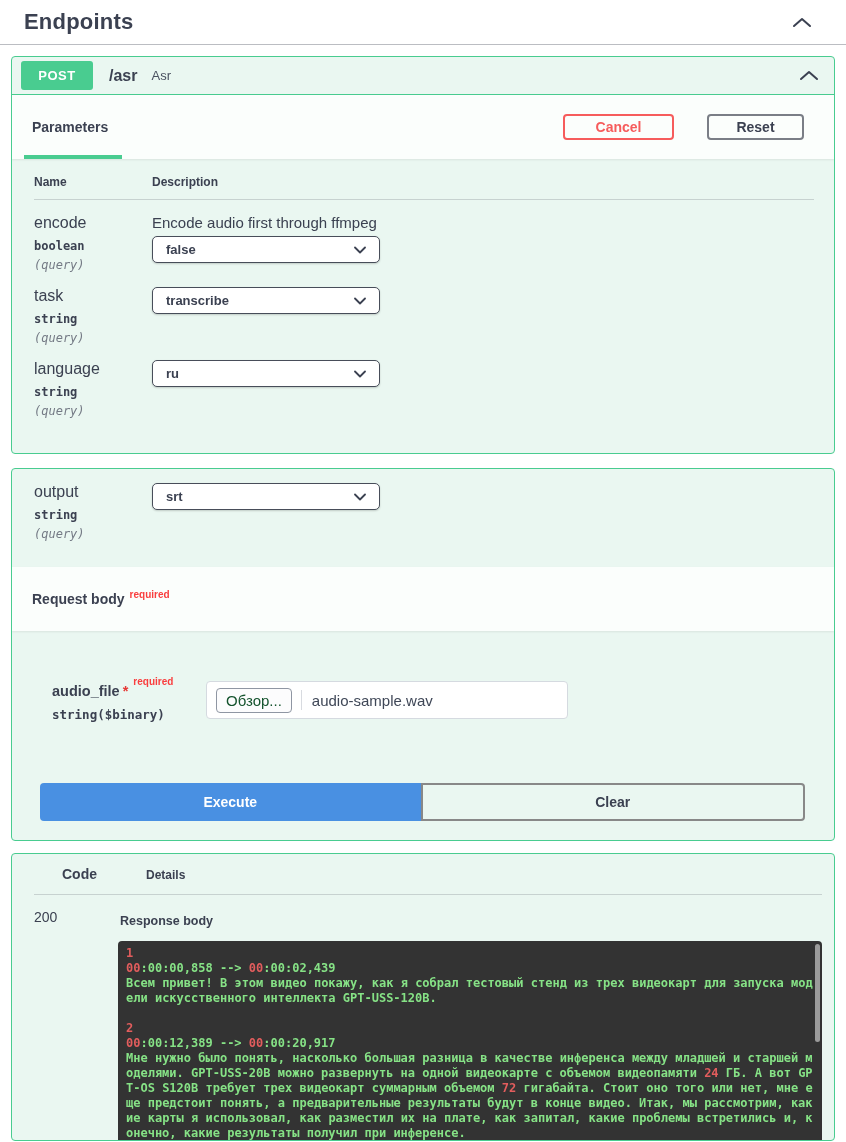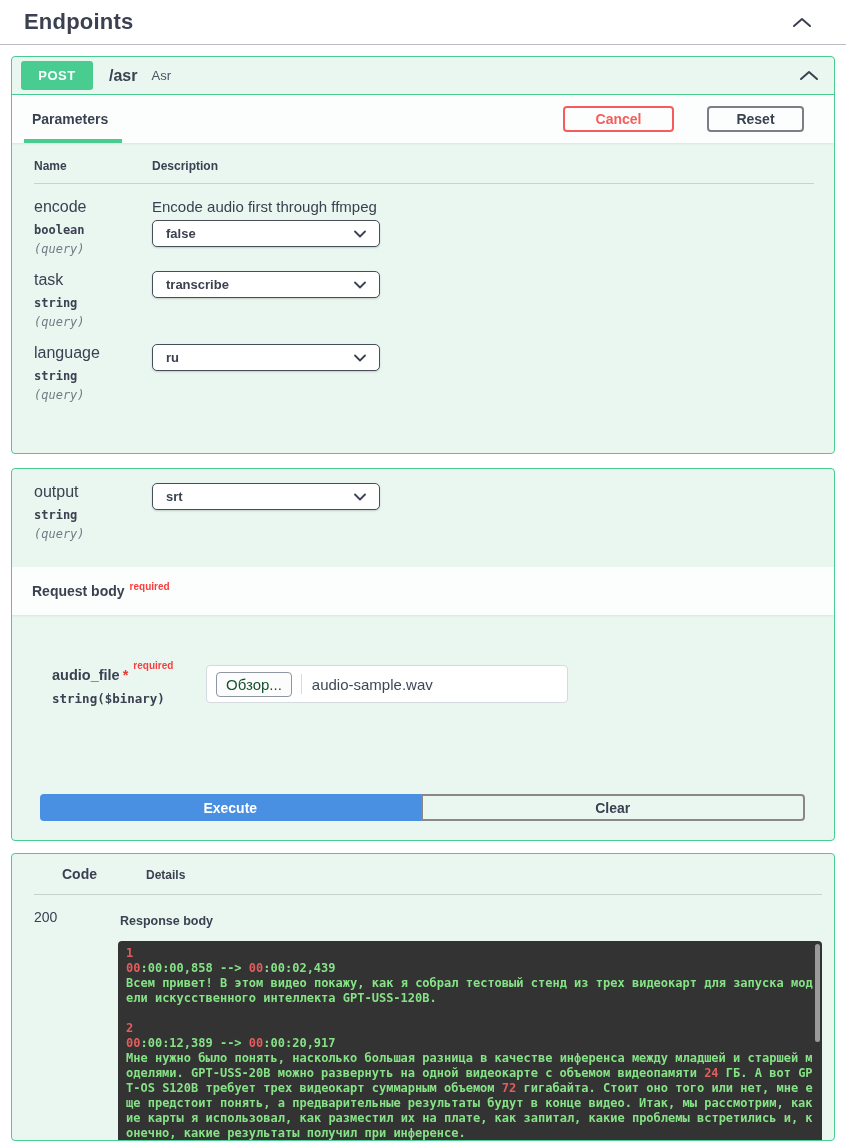--- a/index.html
+++ b/index.html
@@ -21,21 +21,21 @@
 
   .opblock-summary{display:flex;align-items:center;height:38px;box-sizing:border-box;
                    padding:5px 15px 5px 9px;border-bottom:1px solid #49cc90;}
   .post-badge{background:#49cc90;color:#fff;font-weight:700;font-size:13px;width:72px;text-align:center;
               padding:7px 0;border-radius:3px;letter-spacing:.5px;cursor:pointer;}
   .ep-path{font-family:Liberation Sans, sans-serif;font-weight:700;font-size:16px;margin-left:16px;}
   .ep-summary{font-size:13px;margin-left:14px;color:#4a5160;}
   .summary-collapse{margin-left:auto;background:none;border:none;padding:0;display:flex;cursor:pointer;}
 
   .section-header{background:rgba(255,255,255,.8);box-shadow:0 1px 2px rgba(0,0,0,.08);
-                  display:flex;align-items:center;padding:0 20px;height:48px;position:relative;flex:none;}
+                  display:flex;align-items:center;padding:8px 20px;height:48px;position:relative;flex:none;}
   .tab-label{font-weight:700;font-size:14px;cursor:pointer;}
   .tab-underline{position:absolute;left:12px;bottom:0;width:98px;height:4px;background:#49cc90;}
   .header-buttons{margin-left:auto;display:flex;gap:33px;margin-right:10px;}
   .btn{font-weight:700;font-size:14px;height:26px;line-height:22px;border-radius:4px;background:transparent;
        box-sizing:border-box;text-align:center;cursor:pointer;padding:0;}
   .btn-cancel{width:111px;border:2px solid #f65c5c;color:#f65c5c;}
   .btn-reset{width:97px;border:2px solid #7a7e86;color:#3b4151;}
 
   
   .table-area{padding:4px 20px 0 22px;}
@@ -64,21 +64,21 @@
   .bp-name{font-weight:700;font-size:14.5px;}
   .star{color:#e53935;margin-left:3px;font-weight:700;}
   .bp-type{font-family:"DejaVu Sans Mono",monospace;font-weight:700;font-size:12.5px;margin-top:8px;}
   .file-input{width:362px;height:38px;background:#fff;border:1px solid #d5dae0;border-radius:4px;
               display:flex;align-items:center;padding:0 9px;box-sizing:border-box;cursor:pointer;}
   .browse-btn{background:#fcfcfd;border:1px solid #8f96a3;border-radius:4px;font-size:15px;padding:3px 9px;
               color:#14532d;cursor:pointer;}
   .file-sep{width:1px;height:20px;background:#d8dbe0;margin:0 10px 0 9px;}
   .file-name{font-size:15px;color:#3f4757;}
 
-  .execute-row{display:flex;margin:auto 29px 19px 28px;height:27px;flex:none;}
+  .execute-row{display:flex;margin:auto 29px 19px 28px;height:38px;flex:none;}
   .btn-execute{flex:1;background:#4990e2;color:#fff;font-weight:700;font-size:14px;line-height:27px;
                text-align:center;border:none;border-radius:4px 0 0 4px;cursor:pointer;}
   .btn-clear{flex:1;background:transparent;border:2px solid #888;border-radius:0 4px 4px 0;color:#3b4151;
              font-weight:700;font-size:14px;line-height:23px;text-align:center;box-sizing:border-box;cursor:pointer;}
 
   
   .responses-area{padding:4px 12px 0 22px;}
   .resp-head{display:flex;align-items:baseline;padding:8px 0 12px 0;border-bottom:1px solid rgba(59,65,81,.2);}
   .rc-code{width:84px;flex:none;font-weight:700;font-size:14px;margin-left:28px;}
   .rc-details{font-weight:700;font-size:12px;}

